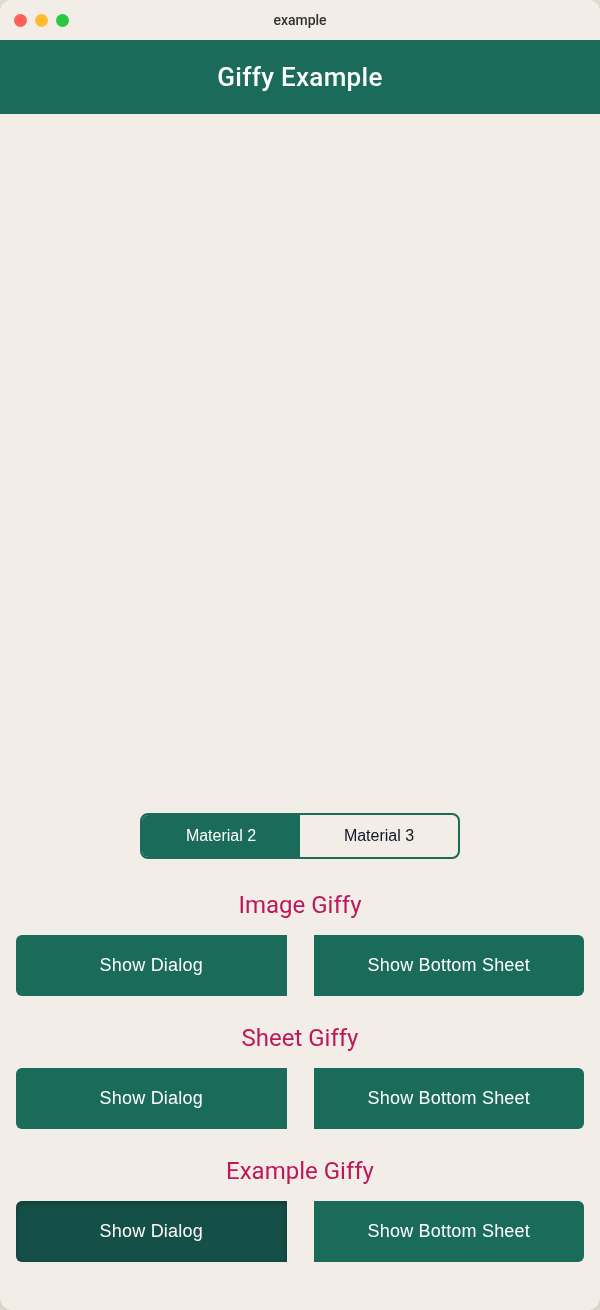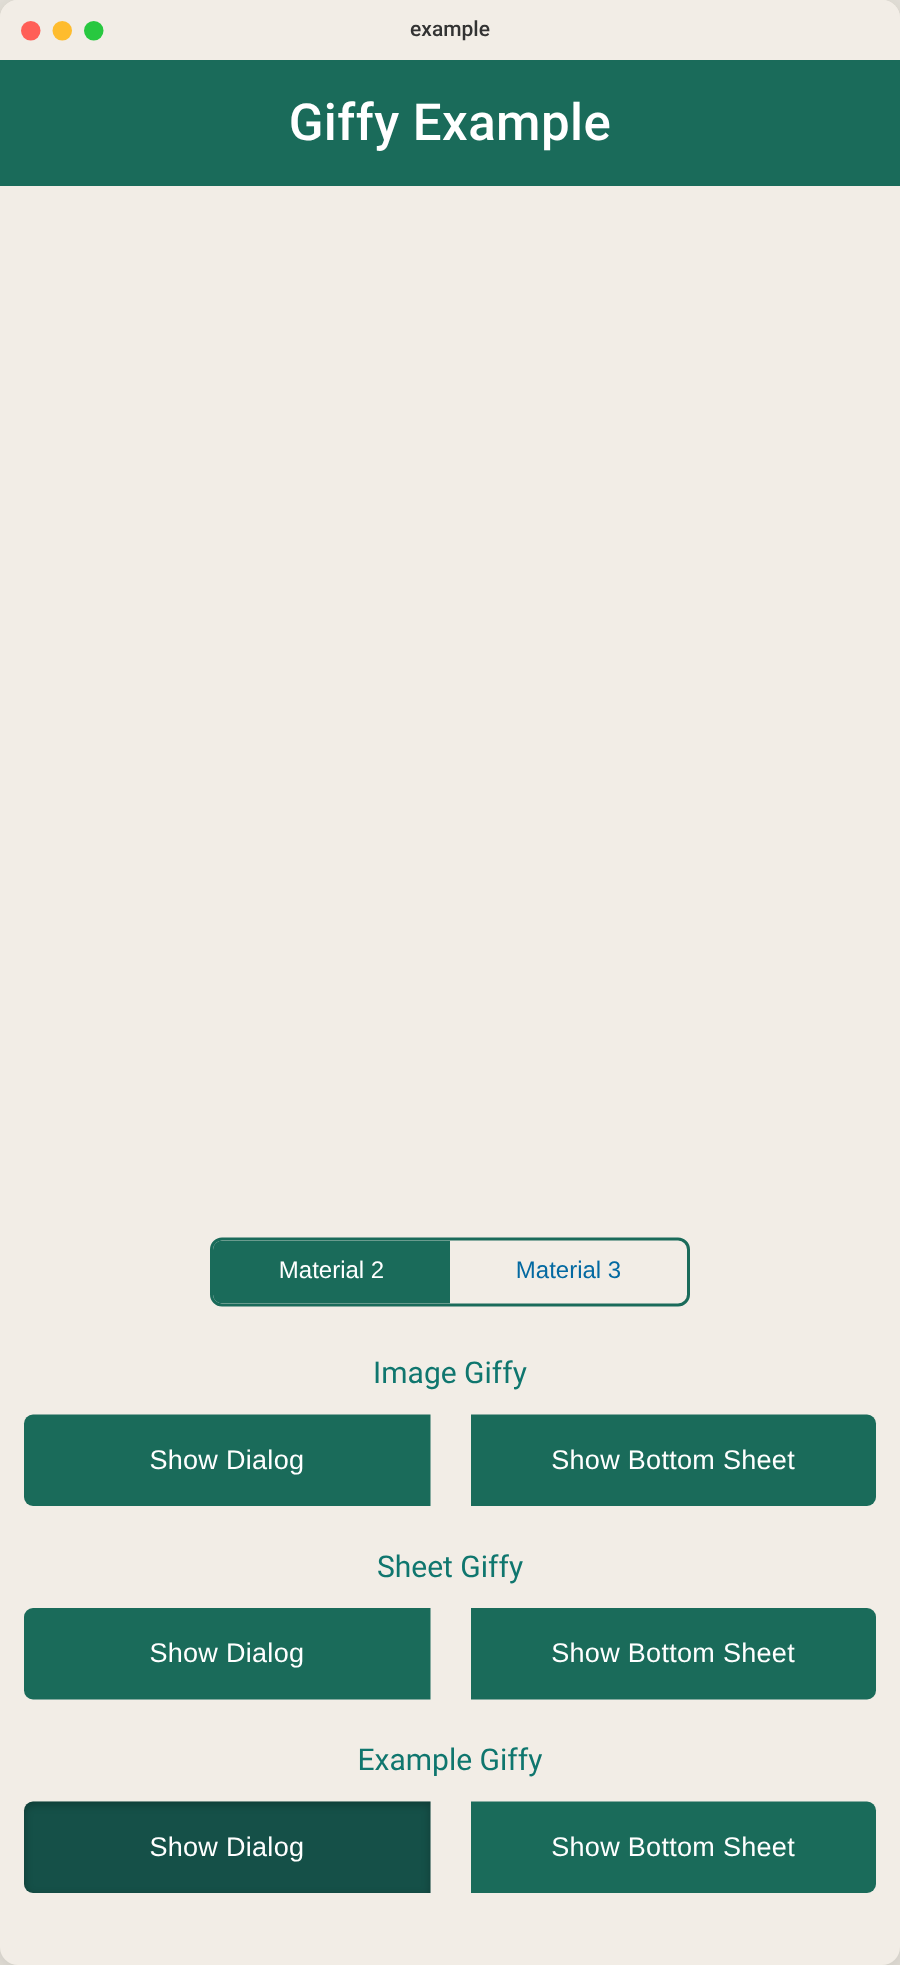--- a/index.html
+++ b/index.html
@@ -59,21 +59,21 @@
     .traffic-light.green { background: #28c840; }
 
     .app-header {
       background: #1a6b5a;
       padding: 22px 0;
       text-align: center;
     }
 
     .app-header-title {
       color: #ffffff;
-      font-size: 34px;
+      font-size: 26px;
       font-weight: 500;
       letter-spacing: 0.3px;
     }
 
     .app-content {
       flex: 1;
       display: flex;
       flex-direction: column;
       align-items: center;
       padding: 20px 16px;
@@ -104,35 +104,35 @@
       outline: none;
     }
 
     .tab.active {
       background: #1a6b5a;
       color: #ffffff;
     }
 
     .tab.inactive {
       background: transparent;
-      color: #0369a1;
+      color: #0f172a;
       text-align: center;
     }
 
     .section {
       width: 100%;
       max-width: 590px;
       margin-bottom: 28px;
     }
 
     .section-title {
       text-align: center;
-      font-size: 20px;
+      font-size: 24px;
       font-weight: 400;
-      color: #0f766e;
+      color: #be185d;
       margin-bottom: 16px;
     }
 
     .button-row {
       display: flex;
       gap: 12px;
       width: 100%;
     }
 
     .btn-left, .btn-right {

